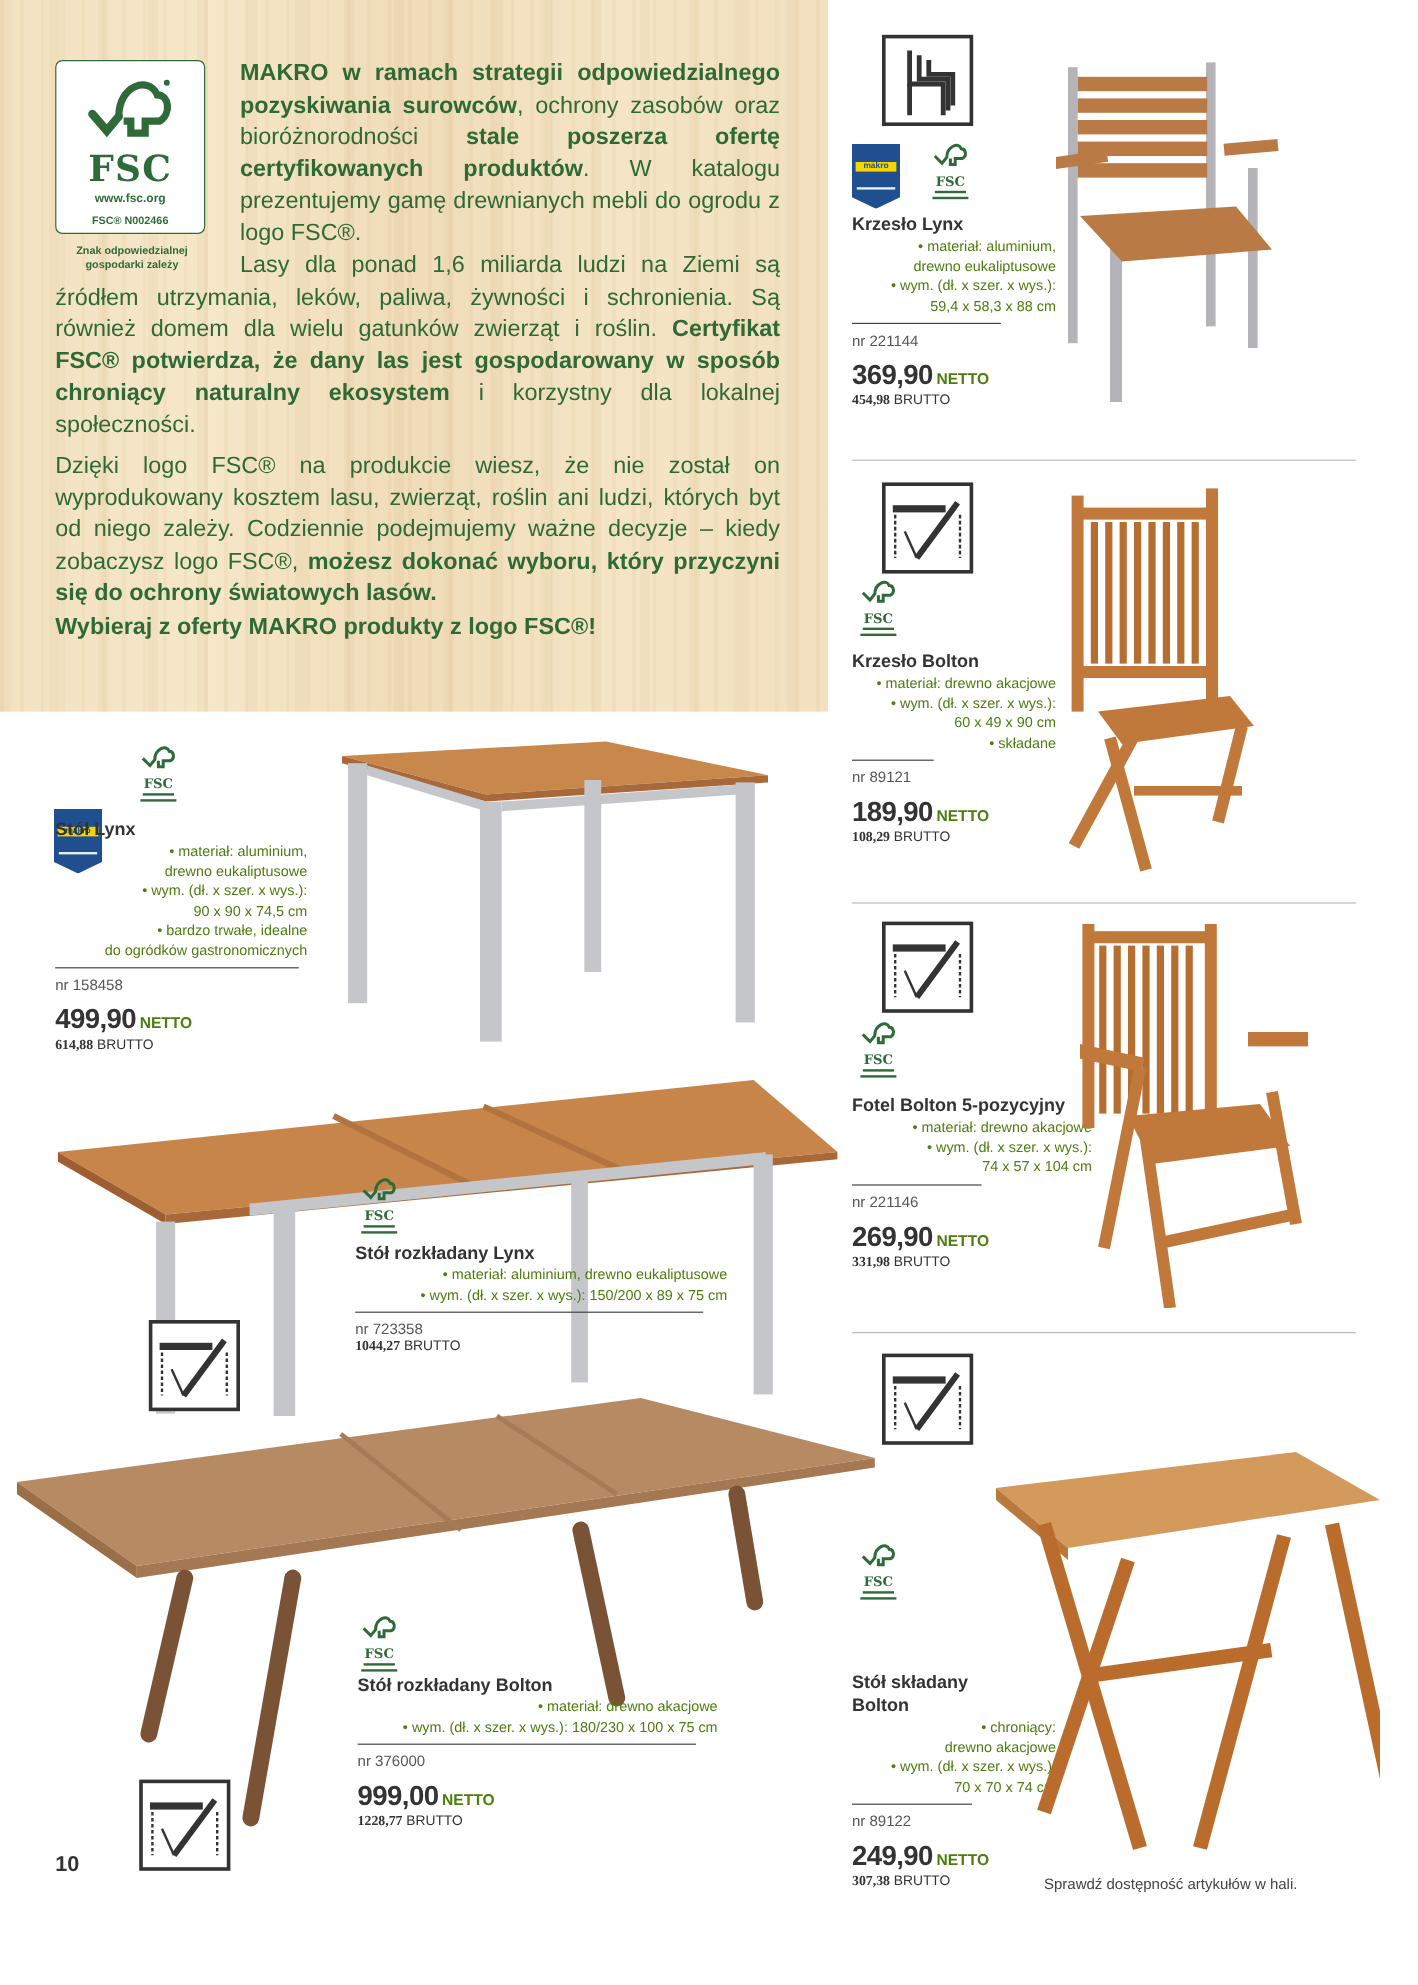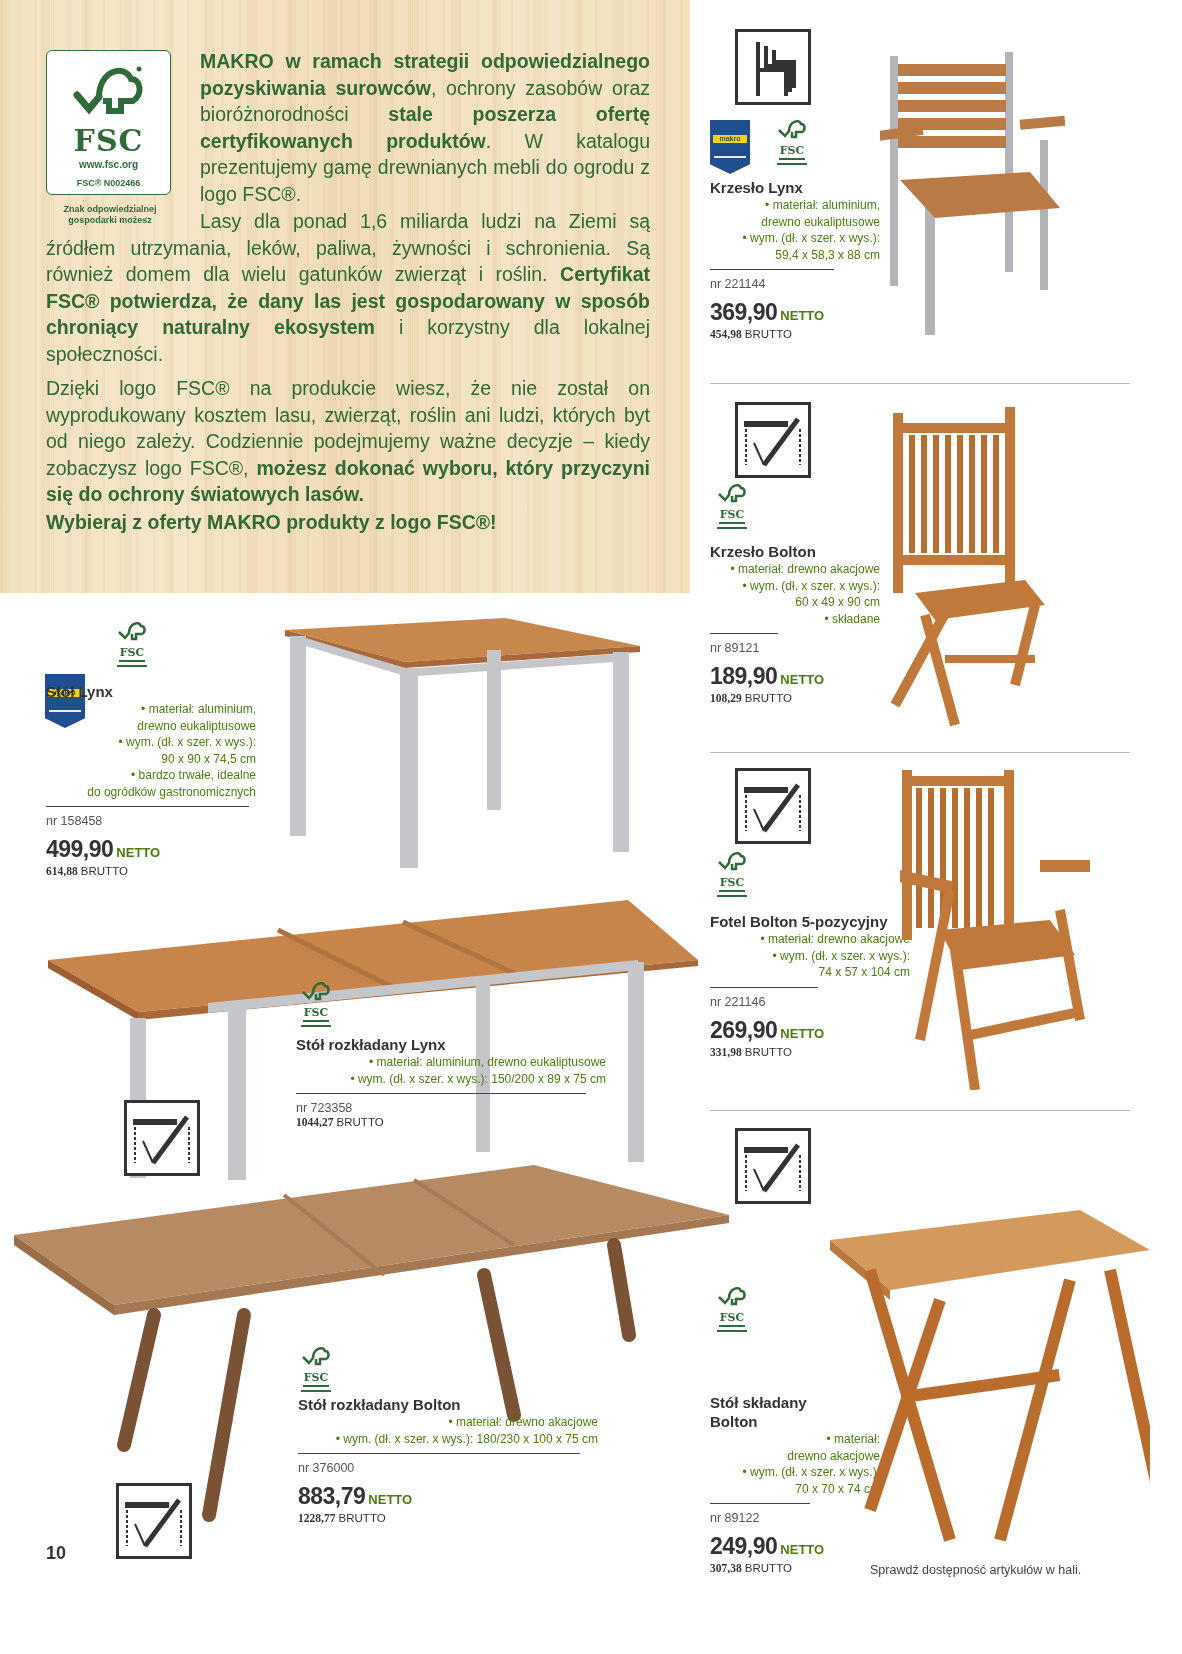--- a/index.html
+++ b/index.html
@@ -64,21 +64,21 @@
     <path d="M8 34 L20 48 L30 36" fill="none" stroke="#2f6b3a" stroke-width="7" stroke-linecap="round"></path>
     <path d="M30 36 C 30 10, 55 2, 62 18 C 72 18, 74 34, 64 40 L 52 40 L 52 50 L 40 50 L 40 40 L 34 40" fill="none" stroke="#2f6b3a" stroke-width="6"></path>
     <circle cx="70" cy="8" r="2.5" fill="#2f6b3a"></circle>
   </svg>
   <div class="fsc-word">FSC</div>
   <div class="fsc-url">www.fsc.org</div>
   <div class="fsc-code">FSC® N002466</div>
 </div>
 <div class="abs fsc-caption">
   <div>Znak odpowiedzialnej</div>
-  <div>gospodarki możesz</div>
+  <div>gospodarki zależy</div>
 </div>
 
 <div class="abs intro p1">
   <b>MAKRO w ramach strategii odpowiedzialnego pozyskiwania surowców</b><span>, ochrony zasobów oraz bioróżnorodności </span><b>stale poszerza ofertę certyfikowanych produktów</b><span>. W katalogu prezentujemy gamę drewnianych mebli do ogrodu z logo FSC®.</span>
 </div>
 <div class="abs intro p2">
   <span class="indent"></span><span>Lasy dla ponad 1,6 miliarda ludzi na Ziemi są źródłem utrzymania, leków, paliwa, żywności i schronienia. Są również domem dla wielu gatunków zwierząt i roślin. </span><b>Certyfikat FSC® potwierdza, że dany las jest gospodarowany w sposób chroniący naturalny ekosystem</b><span> i korzystny dla lokalnej społeczności.</span>
 </div>
 <div class="abs intro p3">
   <span>Dzięki logo FSC® na produkcie wiesz, że nie został on wyprodukowany kosztem lasu, zwierząt, roślin ani ludzi, których byt od niego zależy. Codziennie podejmujemy ważne decyzje – kiedy zobaczysz logo FSC®, </span><b>możesz dokonać wyboru, który przyczyni się do ochrony światowych lasów.</b>
@@ -247,21 +247,21 @@
 </div>
 <div class="abs fsc-small" style="left:712px; top:1285px;">
   <svg width="30" height="24" viewBox="0 0 30 24">
       <path d="M2 12 L8 18 L12 13 C12 4, 22 0, 24 6 C28 6, 29 12, 25 14 L19 14 L19 19 L15 19 L15 14" fill="none" stroke="#2f6b3a" stroke-width="2.5"></path>
     </svg>
   <div class="w">FSC</div><div class="l"></div><div class="l2"></div>
 </div>
 <div class="abs" style="left:710px; top:1393px; width:170px;">
   <div class="prod-title">Stół składany</div>
   <div class="prod-title">Bolton</div>
-  <div class="prod-spec">• materiał:</div>
+  <div class="prod-spec">• chroniący:</div>
   <div class="prod-spec">drewno akacjowe</div>
   <div class="prod-spec">• wym. (dł. x szer. x wys.):</div>
   <div class="prod-spec">70 x 70 x 74 cm</div>
   <div class="prod-rule" style="width:100px"></div>
   <div class="prod-nr">nr 89122</div>
   <div class="price-net"><span class="big">249,90</span><span class="lbl">NETTO</span></div>
   <div class="price-gross"><b>307,38</b> <span>BRUTTO</span></div>
 </div>
 <svg class="abs" style="left:830px; top:1210px;" width="320" height="340" viewBox="0 0 320 340">
   <polygon points="0,30 250,0 320,40 60,80" fill="#d39a5c"></polygon>
@@ -371,21 +371,21 @@
       <path d="M2 12 L8 18 L12 13 C12 4, 22 0, 24 6 C28 6, 29 12, 25 14 L19 14 L19 19 L15 19 L15 14" fill="none" stroke="#2f6b3a" stroke-width="2.5"></path>
     </svg>
   <div class="w">FSC</div><div class="l"></div><div class="l2"></div>
 </div>
 <div class="abs" style="left:298px; top:1395px; width:300px;">
   <div class="prod-title">Stół rozkładany Bolton</div>
   <div class="prod-spec">• materiał: drewno akacjowe</div>
   <div class="prod-spec">• wym. (dł. x szer. x wys.): 180/230 x 100 x 75 cm</div>
   <div class="prod-rule" style="width:282px"></div>
   <div class="prod-nr">nr 376000</div>
-  <div class="price-net"><span class="big">883,79</span><span class="lbl">NETTO</span></div>
+  <div class="price-net"><span class="big">999,00</span><span class="lbl">NETTO</span></div>
   <div class="price-gross"><b>1228,77</b> <span>BRUTTO</span></div>
 </div>
 <div class="abs icon-box" style="left:116px; top:1483px;">
   <svg width="70" height="70" viewBox="0 0 70 70">
       <rect x="6" y="16" width="44" height="6" fill="#333"></rect>
       <path d="M26 60 L60 14" stroke="#333" stroke-width="5"></path>
       <path d="M26 60 L16 38" stroke="#333" stroke-width="2"></path>
       <path d="M8 24 V60 M62 24 V60" stroke="#333" stroke-width="2" stroke-dasharray="3 2"></path>
     </svg>
 </div>

